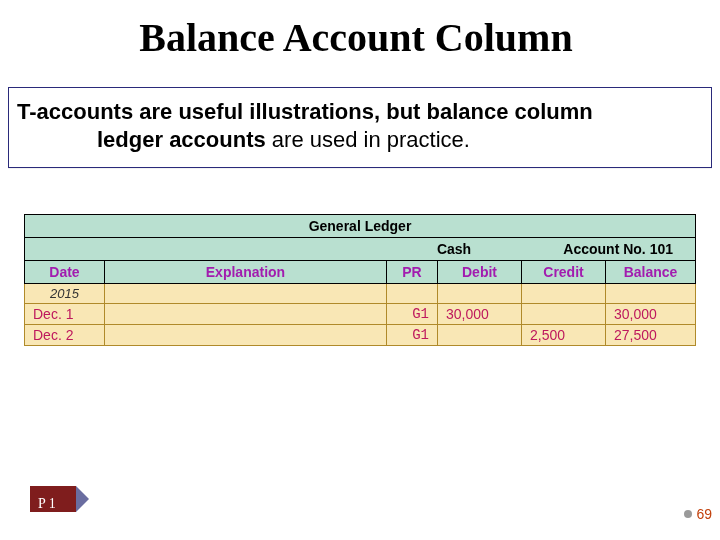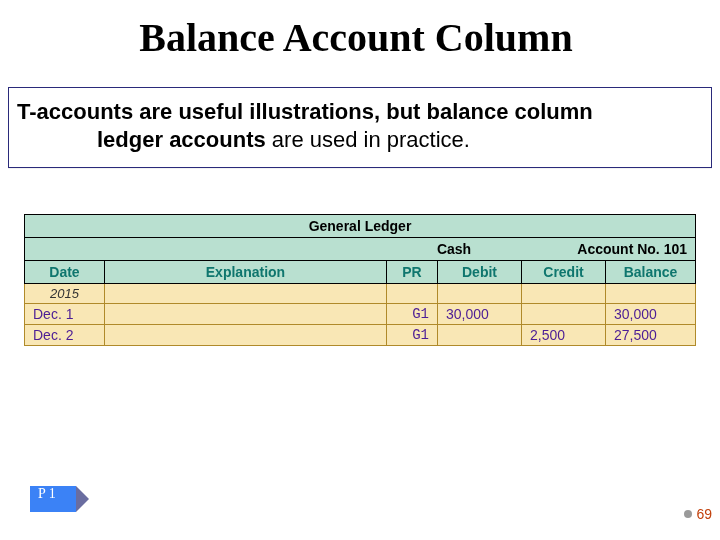--- a/index.html
+++ b/index.html
@@ -40,43 +40,43 @@
   table.ledger {
     width: 100%;
     border-collapse: collapse;
     font-size: 15px;
   }
   .hdr-row td {
     background: #b9e0d0;
     border: 1px solid #000;
     font-weight: bold;
     text-align: center;
-    padding: 3px 8px;
+    padding: 3px 22px;
     color: #000;
     font-size: 14px;
   }
   .hdr-row .gl { text-align: center; }
   .hdr-row .cash { text-align: center; }
   .hdr-row .acct { text-align: right; white-space: nowrap; }
   .col-row th {
     background: #b9e0d0;
     border: 1px solid #000;
     font-weight: bold;
     text-align: center;
     padding: 3px 6px;
     font-size: 14px;
-    color: #0f766e;
+    color: #a21caf;
   }
   .data-row td {
     background: #f9e7b5;
     border: 1px solid #b08a2a;
     padding: 2px 8px;
     height: 20px;
     font-size: 14px;
-    color: #4c1d95;
+    color: #be185d;
   }
   .data-row td.date { white-space: nowrap; }
   .data-row td.num { text-align: left; }
   .data-row td.pr { text-align: right; font-family: Liberation Mono, monospace; }
   .year-row td {
     background: #f9e7b5;
     border: 1px solid #b08a2a;
     padding: 2px 25px;
     font-size: 13px;
     font-style: italic;
@@ -88,26 +88,26 @@
   col.c-pr   { width: 50px; }
   col.c-deb  { width: 84px; }
   col.c-cre  { width: 84px; }
   col.c-bal  { width: 90px; }
   .p1-tag {
     position: absolute;
     left: 30px;
     bottom: 28px;
     width: 46px;
     height: 26px;
-    background: #3b82f6;
+    background: #7f1d1d;
     color: #fff;
     font-size: 14px;
     font-family: Georgia, serif;
     display: flex;
-    align-items: flex-start;
+    align-items: flex-end;
     padding-left: 8px;
   }
   .p1-tag::after {
     content: "";
     position: absolute;
     right: -13px;
     top: 0;
     width: 0; height: 0;
     border-top: 13px solid transparent;
     border-bottom: 13px solid transparent;

